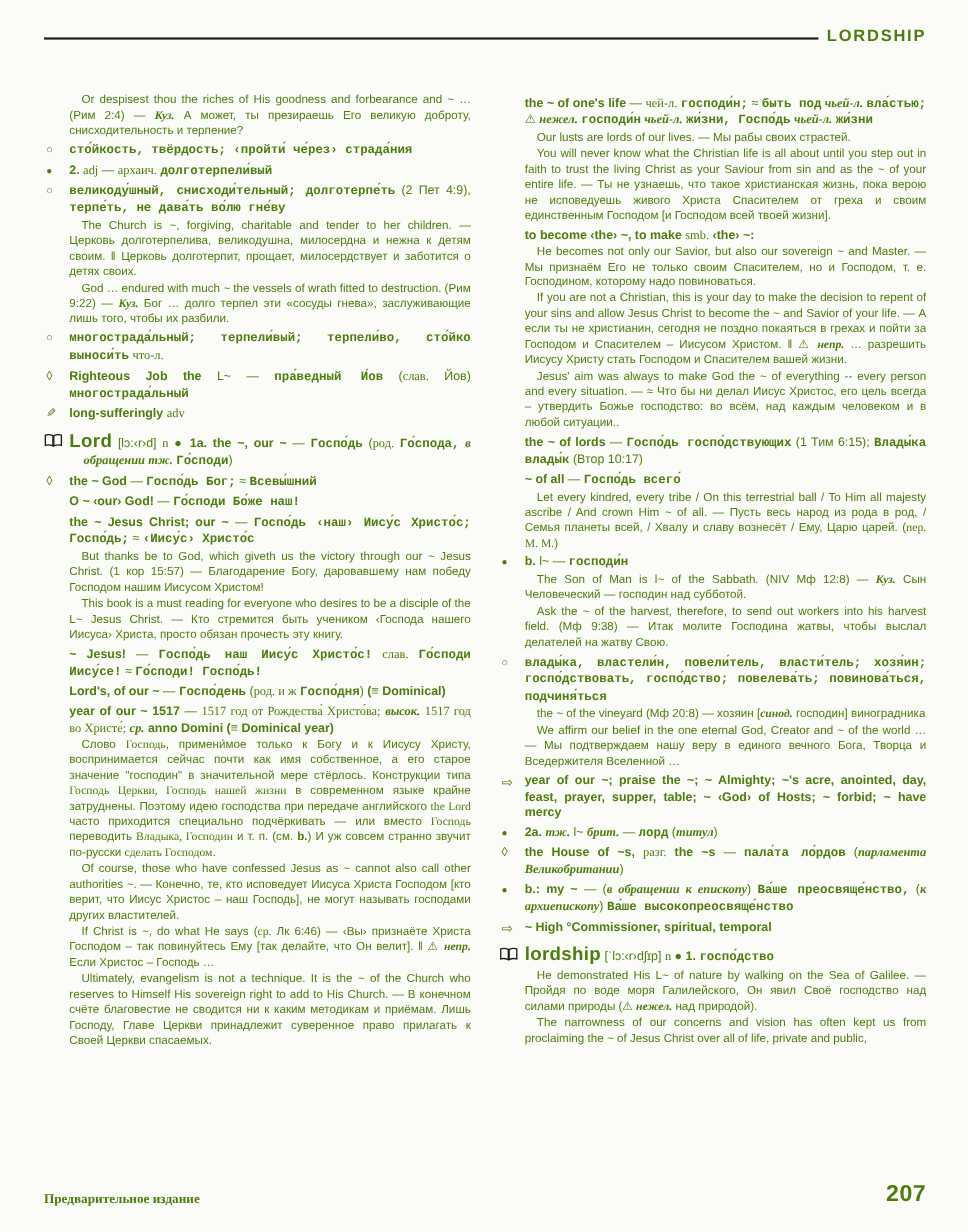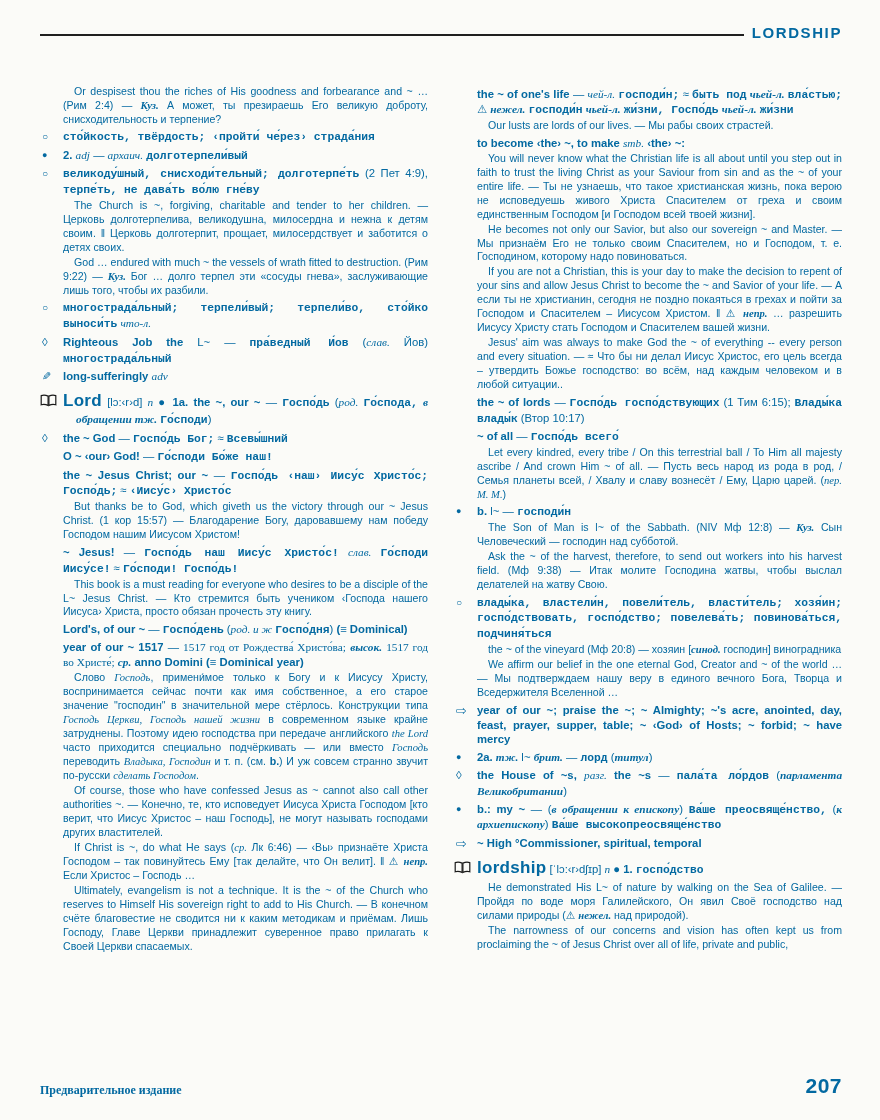--- a/index.html
+++ b/index.html
@@ -1,19 +1,19 @@
 <!DOCTYPE html>
 <html><head>
 <meta charset="utf-8">
 <style>
   html,body{margin:0;padding:0;background:#d8d8d4;}
   .page{
     position:relative;width:880px;height:1120px;background:#fbfbf8;
     box-sizing:border-box;padding:16px 38px 0 40px;
-    font-family:"Liberation Sans","DejaVu Sans",sans-serif;color:#0369a1;
+    font-family:"Liberation Sans","DejaVu Sans",sans-serif;color:#4d7c0f;
     overflow:hidden;
   }
   .header{display:flex;align-items:flex-end;height:24px;margin-bottom:14px;}
   .header .rule{flex:1;border-bottom:2.5px solid #1f1f1f;height:0;margin-bottom:4px;}
   .header .title{font-weight:bold;font-size:15px;letter-spacing:1.6px;padding-left:8px;line-height:1;}
   .columns{display:flex;gap:26px;height:1012px;overflow:hidden;margin-top:44px;}
   .col{width:388px;font-size:10.8px;line-height:1.32;text-align:justify;}
   .blk{position:relative;padding-left:23px;margin-top:1px;}
   .m-ex,.m-note{text-indent:11px;font-size:10.6px;}
   .m-ph,.m-o,.m-dot,.m-dia,.m-arr,.m-drv{font-size:11.3px;margin-top:2.5px;}
@@ -21,21 +21,21 @@
   .mk-o{font-weight:bold;font-size:10px;top:1px;}
   .mk-dot{font-size:9px;top:2px;}
   .mk-dia{font-size:11.5px;top:0;}
   .mk-arr{font-size:12.5px;top:0;}
   .mk-drv{font-size:11px;top:0;transform:scaleX(-1);display:inline-block;}
   .m-entry{padding-left:36px;text-indent:-36px;font-size:11.3px;margin:6px 0 2px;}
   .mk-book{display:inline-block;text-indent:0;margin-right:6px;vertical-align:-1px;}
   .sb{font-weight:bold;}
   .shw{font-weight:bold;font-size:17px;letter-spacing:.3px;}
   .srb{font-family:Liberation Mono, monospace;font-weight:bold;}
-  .si{font-family:"Liberation Serif","DejaVu Serif",serif;font-style:italic;}
+  .si{font-family:"Liberation Serif","DejaVu Serif",serif;}
   .sbi{font-family:"Liberation Serif","DejaVu Serif",serif;font-style:italic;font-weight:bold;}
   .sr{font-family:"Liberation Serif","DejaVu Serif",serif;}
   .footer{position:absolute;left:40px;right:38px;bottom:22px;display:flex;justify-content:space-between;align-items:flex-end;}
   .edition{font-family:"Liberation Serif","DejaVu Serif",serif;font-weight:bold;font-size:12px;text-align:center;}
   .pagenum{font-size:21px;font-weight:bold;letter-spacing:.5px;}
 </style>
 </head>
 <body>
 
 <div class="page">
@@ -56,34 +56,34 @@
         <div class="blk m-dia"><span class="mk mk-dia">◊</span><span class="sb">Righteous Job the</span><span> L~ — </span><span class="srb">пра́ведный И́ов</span><span> (</span><span class="si">слав.</span><span> Йов) </span><span class="srb">многострада́льный</span></div>
         <div class="blk m-drv"><span class="mk mk-drv">✎</span><span class="sb">long-sufferingly</span><span> </span><span class="si">adv</span></div>
         <div class="blk m-entry"><span class="mk-book"><svg width="17" height="13" viewBox="0 0 17 13">
     <path d="M1.2 1.6 Q4.5 0.4 8.1 2.1 V11.4 Q4.5 9.7 1.2 10.8 Z" fill="none" stroke="#1a1a1a" stroke-width="1.2"></path>
     <path d="M15.8 1.6 Q12.5 0.4 8.9 2.1 V11.4 Q12.5 9.7 15.8 10.8 Z" fill="none" stroke="#1a1a1a" stroke-width="1.2"></path>
   </svg></span><span class="shw">Lord</span><span> [lɔ:‹r›d] </span><span class="si">n</span><span> ● </span><span class="sb">1a.</span><span> </span><span class="sb">the ~, our ~</span><span> — </span><span class="srb">Госпо́дь</span><span> (</span><span class="si">род.</span><span> </span><span class="srb">Го́спода,</span><span> </span><span class="sbi">в обращении тж.</span><span> </span><span class="srb">Го́споди</span><span>)</span></div>
         <div class="blk m-dia"><span class="mk mk-dia">◊</span><span class="sb">the ~ God</span><span> — </span><span class="srb">Госпо́дь Бог;</span><span> ≈ </span><span class="srb">Всевы́шний</span></div>
         <div class="blk m-ph"><span class="sb">O ~ ‹our› God!</span><span> — </span><span class="srb">Го́споди Бо́же наш!</span></div>
         <div class="blk m-ph"><span class="sb">the ~ Jesus Christ; our ~</span><span> — </span><span class="srb">Госпо́дь ‹наш› Иису́с Христо́с; Госпо́дь;</span><span> ≈ </span><span class="srb">‹Иису́с› Христо́с</span></div>
         <div class="blk m-ex"><span>But thanks be to God, which giveth us the victory through our ~ Jesus Christ. (1 кор 15:57) — Благодарение Богу, даровавшему нам победу Господом нашим Иисусом Христом!</span></div>
+        <div class="blk m-ex"><span>This book is a must reading for everyone who desires to be a disciple of the L~ Jesus Christ. — Кто стремится быть учеником ‹Господа нашего Иисуса› Христа, просто обязан прочесть эту книгу.</span></div>
         <div class="blk m-ph"><span class="sb">~ Jesus!</span><span> — </span><span class="srb">Госпо́дь наш Иису́с Христо́с!</span><span> </span><span class="si">слав.</span><span> </span><span class="srb">Го́споди Иису́се!</span><span> ≈ </span><span class="srb">Го́споди! Госпо́дь!</span></div>
-        <div class="blk m-ex"><span>This book is a must reading for everyone who desires to be a disciple of the L~ Jesus Christ. — Кто стремится быть учеником ‹Господа нашего Иисуса› Христа, просто обязан прочесть эту книгу.</span></div>
         <div class="blk m-ph"><span class="sb">Lord's, of our ~</span><span> — </span><span class="srb">Госпо́день</span><span> (</span><span class="si">род. и ж</span><span> </span><span class="srb">Госпо́дня</span><span>) </span><span class="sb">(≡ Dominical)</span></div>
         <div class="blk m-ph"><span class="sb">year of our ~ 1517</span><span> — </span><span class="sr">1517 год от Рождества́ Христо́ва;</span><span> </span><span class="sbi">высок.</span><span> </span><span class="sr">1517 год во Христе́;</span><span> </span><span class="sbi">ср.</span><span> </span><span class="sb">anno Domini</span><span> </span><span class="sb">(≡ Dominical year)</span></div>
         <div class="blk m-note"><span>Слово </span><span class="si">Господь</span><span>, примени́мое только к Богу и к Иисусу Христу, воспринимается сейчас почти как имя собственное, а его старое значение "господин" в значительной мере стёрлось. Конструкции типа </span><span class="si">Господь Церкви, Господь нашей жизни</span><span> в современном языке крайне затруднены. Поэтому идею господства при передаче английского </span><span class="si">the Lord</span><span> часто приходится специально подчёркивать — или вместо </span><span class="si">Господь</span><span> переводить </span><span class="si">Владыка, Господин</span><span> и т. п. (см. </span><span class="sb">b.</span><span>) И уж совсем странно звучит по-русски </span><span class="si">сделать Господом</span><span>.</span></div>
         <div class="blk m-ex"><span>Of course, those who have confessed Jesus as ~ cannot also call other authorities ~. — Конечно, те, кто исповедует Иисуса Христа Господом [кто верит, что Иисус Христос – наш Господь], не могут называть господами других властителей.</span></div>
         <div class="blk m-ex"><span>If Christ is ~, do what He says (</span><span class="si">ср.</span><span> Лк 6:46) — ‹Вы› признаёте Христа Господом – так повинуйтесь Ему [так делайте, что Он велит]. ‖ ⚠ </span><span class="sbi">непр.</span><span> Если Христос – Господь …</span></div>
         <div class="blk m-ex"><span>Ultimately, evangelism is not a technique. It is the ~ of the Church who reserves to Himself His sovereign right to add to His Church. — В конечном счёте благовестие не сводится ни к каким методикам и приёмам. Лишь Господу, Главе Церкви принадлежит суверенное право прилагать к Своей Церкви спасаемых.</span></div>
       </div>
     <div class="col">
         <div class="blk m-ph"><span class="sb">the ~ of one's life</span><span> — </span><span class="si">чей-л.</span><span> </span><span class="srb">господи́н;</span><span> ≈ </span><span class="srb">быть под</span><span> </span><span class="sbi">чьей-л.</span><span> </span><span class="srb">вла́стью;</span><span> ⚠ </span><span class="sbi">нежел.</span><span> </span><span class="srb">господи́н</span><span> </span><span class="sbi">чьей-л.</span><span> </span><span class="srb">жи́зни, Госпо́дь</span><span> </span><span class="sbi">чьей-л.</span><span> </span><span class="srb">жи́зни</span></div>
         <div class="blk m-ex"><span>Our lusts are lords of our lives. — Мы рабы своих страстей.</span></div>
+        <div class="blk m-ex"><span>You will never know what the Christian life is all about until you step out in faith to trust the living Christ as your Saviour from sin and as the ~ of your entire life. — Ты не узнаешь, что такое христианская жизнь, пока верою не исповедуешь живого Христа Спасителем от греха и своим единственным Господом [и Господом всей твоей жизни].</span></div>
         <div class="blk m-ph"><span class="sb">to become ‹the› ~, to make</span><span> </span><span class="si">smb.</span><span> </span><span class="sb">‹the› ~:</span></div>
-        <div class="blk m-ex"><span>You will never know what the Christian life is all about until you step out in faith to trust the living Christ as your Saviour from sin and as the ~ of your entire life. — Ты не узнаешь, что такое христианская жизнь, пока верою не исповедуешь живого Христа Спасителем от греха и своим единственным Господом [и Господом всей твоей жизни].</span></div>
         <div class="blk m-ex"><span>He becomes not only our Savior, but also our sovereign ~ and Master. — Мы признаём Его не только своим Спасителем, но и Господом, т. е. Господином, которому надо повиноваться.</span></div>
         <div class="blk m-ex"><span>If you are not a Christian, this is your day to make the decision to repent of your sins and allow Jesus Christ to become the ~ and Savior of your life. — А если ты не христианин, сегодня не поздно покаяться в грехах и пойти за Господом и Спасителем – Иисусом Христом. ‖ ⚠ </span><span class="sbi">непр.</span><span> … разрешить Иисусу Христу стать Господом и Спасителем вашей жизни.</span></div>
         <div class="blk m-ex"><span>Jesus' aim was always to make God the ~ of everything -- every person and every situation. — ≈ Что бы ни делал Иисус Христос, его цель всегда – утвердить Божье господство: во всём, над каждым человеком и в любой ситуации..</span></div>
         <div class="blk m-ph"><span class="sb">the ~ of lords</span><span> — </span><span class="srb">Госпо́дь госпо́дствующих</span><span> (1 Тим 6:15); </span><span class="srb">Влады́ка влады́к</span><span> (Втор 10:17)</span></div>
         <div class="blk m-ph"><span class="sb">~ of all</span><span> — </span><span class="srb">Госпо́дь всего́</span></div>
         <div class="blk m-ex"><span>Let every kindred, every tribe / On this terrestrial ball / To Him all majesty ascribe / And crown Him ~ of all. — Пусть весь народ из рода в род, / Семья планеты всей, / Хвалу и славу вознесёт / Ему, Царю царей. (</span><span class="si">пер. М. М.</span><span>)</span></div>
         <div class="blk m-dot"><span class="mk mk-dot">●</span><span class="sb">b.</span><span> l~ — </span><span class="srb">господи́н</span></div>
         <div class="blk m-ex"><span>The Son of Man is l~ of the Sabbath. (NIV Мф 12:8) — </span><span class="sbi">Куз.</span><span> Сын Человеческий — господин над субботой.</span></div>
         <div class="blk m-ex"><span>Ask the ~ of the harvest, therefore, to send out workers into his harvest field. (Мф 9:38) — Итак молите Господина жатвы, чтобы выслал делателей на жатву Свою.</span></div>
         <div class="blk m-o"><span class="mk mk-o">○</span><span class="srb">влады́ка, властели́н, повели́тель, власти́тель; хозя́ин; госпо́дствовать, госпо́дство; повелева́ть; повинова́ться, подчиня́ться</span></div>

